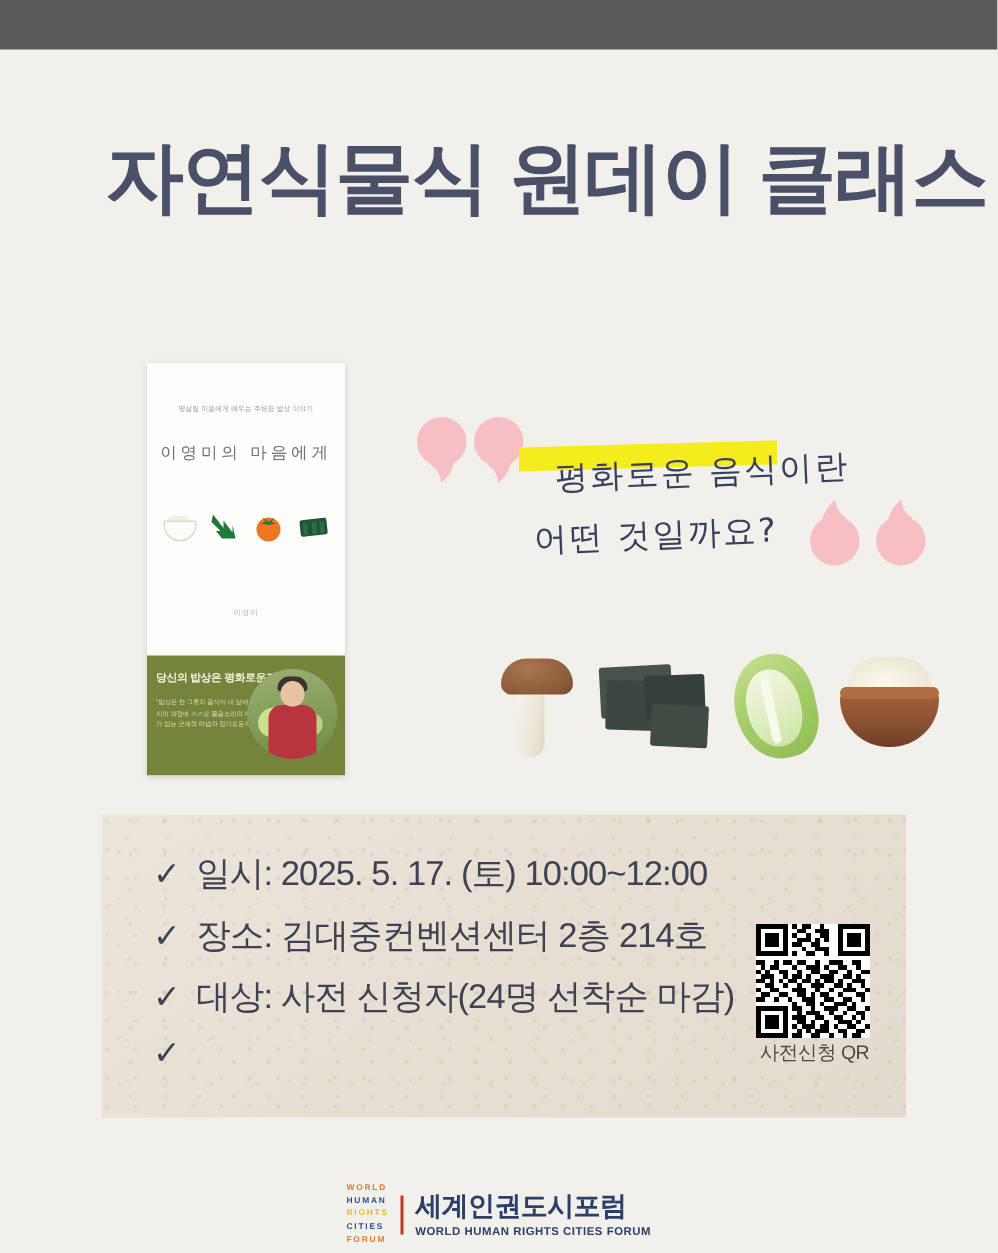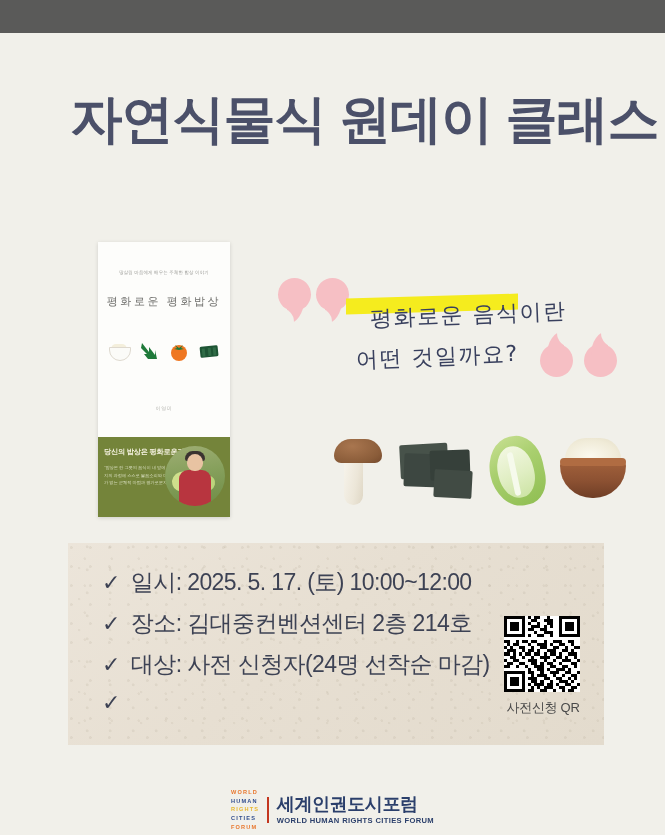--- a/index.html
+++ b/index.html
@@ -359,21 +359,21 @@
     width: 78px;
     text-align: center;
   }
   .qr {
     width: 76px; height: 76px;
     background: #fff;
     padding: 0;
     display: block;
   }
   .qr-label {
-    margin-top: 7px;
+    margin-top: 1px;
     font-size: 13px;
     color: #4a4a4a;
     letter-spacing: -0.3px;
   }
 
   
   .footer {
     position: absolute;
     left: 0; top: 788px;
     width: 665px;
@@ -419,21 +419,21 @@
 <body>
 
 <div id="poster">
 
   <div class="top-bar"></div>
 
   <div class="title-main">자연식물식 원데이 클래스</div>
 
   <div class="book">
     <div class="book-tagline">땅살림 마음에게 배우는 주체한 밥상 이야기</div>
-    <div class="book-title">평화로운 평화밥상</div>
+    <div class="book-title">이영미의 마음에게</div>
 
     <div class="book-icons">
       <div class="ic ic-rice">
         <div class="grain"></div>
           <div class="bowl"></div>
       </div>
       <div class="ic ic-leaf">
         <svg width="22" height="22" viewBox="0 0 22 22">
           <path d="M4 3 L11 12 L11 7 L17 15 L17 10 L19 19 L10 19 L6 14 L9 14 L3 8 Z" fill="#1f7a3a"></path>
         </svg>

